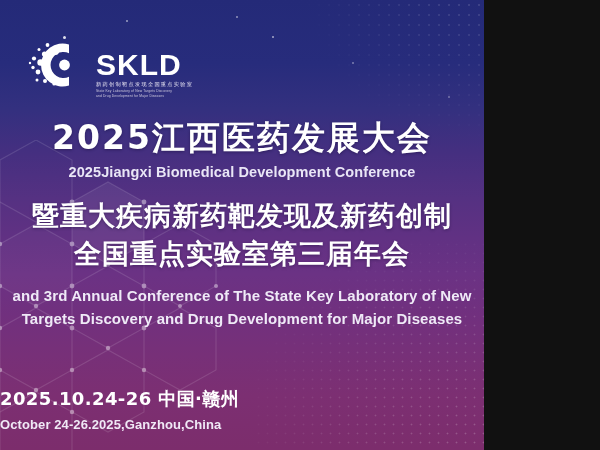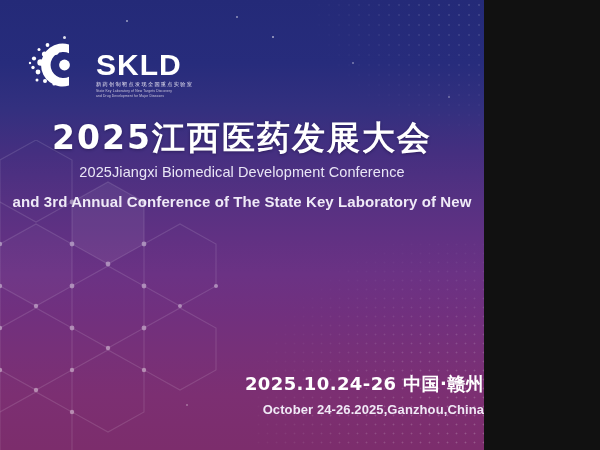--- a/index.html
+++ b/index.html
@@ -140,21 +140,21 @@
     font-weight: bold;
     color: #ffffff;
     letter-spacing: 2px;
     line-height: 1.24;
     font-family: "DejaVu Sans", "Liberation Sans", sans-serif;
     text-shadow: 0 1px 3px rgba(20,10,50,0.45);
   }
   .line-title-en {
     margin-top: 5px;
     font-size: 14.5px;
-    font-weight: normal;
+    font-weight: bold;
     color: #e9e6f6;
     letter-spacing: 0.1px;
     font-family: "Liberation Sans", sans-serif;
   }
 
   #subtitle-block {
     margin-top: 17px;
   }
   .line-sub-cn {
     font-size: 27px;
@@ -175,22 +175,22 @@
     color: #efeaf7;
     line-height: 1.55;
     letter-spacing: 0.1px;
     font-family: "Liberation Sans", sans-serif;
   }
 
   #date-block {
     position: absolute;
     left: 0;
     right: 0;
-    top: 372px;
-    text-align: right;
+    top: 387px;
+    text-align: left;
   }
   #date-cn {
     font-size: 18px;
     font-weight: bold;
     color: #ffffff;
     letter-spacing: 0.4px;
     font-family: "DejaVu Sans", "Liberation Sans", sans-serif;
   }
   #date-en {
     margin-top: 6px;
@@ -292,23 +292,28 @@
       <div id="logo-cn">新药创制靶点发现全国重点实验室</div>
       <div id="logo-en">State Key Laboratory of New Targets Discovery</div>
       <div id="logo-en" class="logo-en-2" style="font-size:3.3px;letter-spacing:.15px;color:#cfcade;line-height:1.35;white-space:nowrap;">and Drug Development for Major Diseases</div>
     </div>
   </div>
 
   <div id="content">
     <div class="line-title-cn">2025江西医药发展大会</div>
     <div class="line-title-en">2025Jiangxi Biomedical Development Conference</div>
 
+    <div id="subtitle-block">
+      <div class="line-sub-cn">暨重大疾病新药靶发现及新药创制</div>
+      <div class="line-sub-cn">全国重点实验室第三届年会</div>
+    </div>
 
     <div id="desc-block">
       <div class="line-desc-en">and 3rd Annual Conference of  The State Key Laboratory of New</div>
+      <div class="line-desc-en">Targets Discovery and Drug Development for Major Diseases</div>
     </div>
   </div>
 
   <div id="date-block">
     <div id="date-cn">2025.10.24-26 中国·赣州</div>
     <div id="date-en">October 24-26.2025,Ganzhou,China</div>
   </div>
 
 </div>
 

